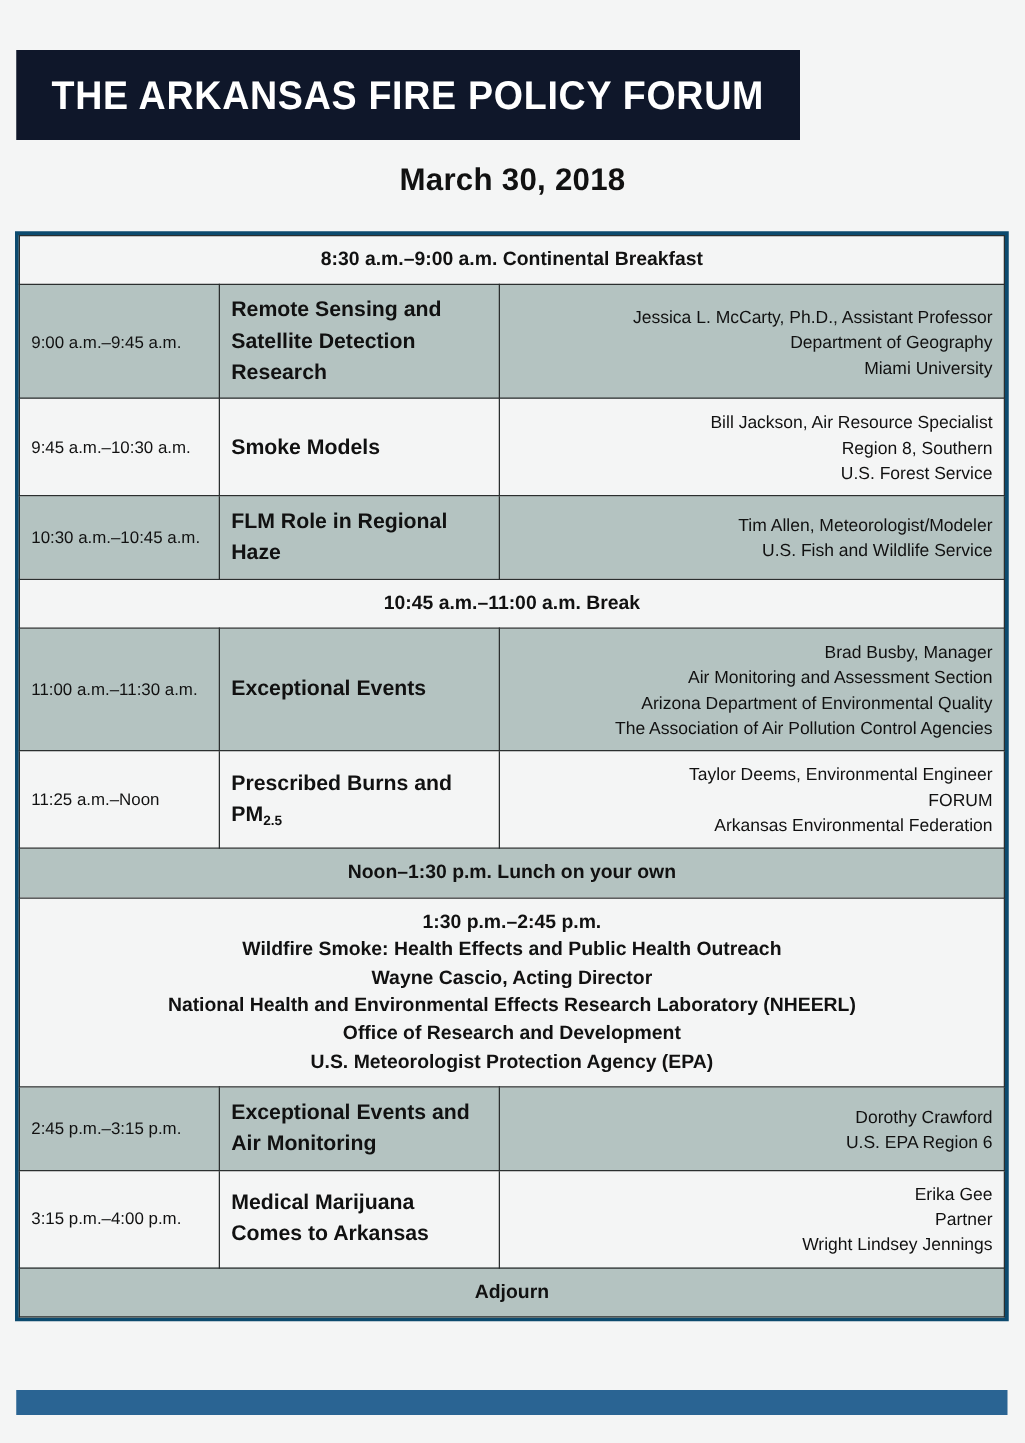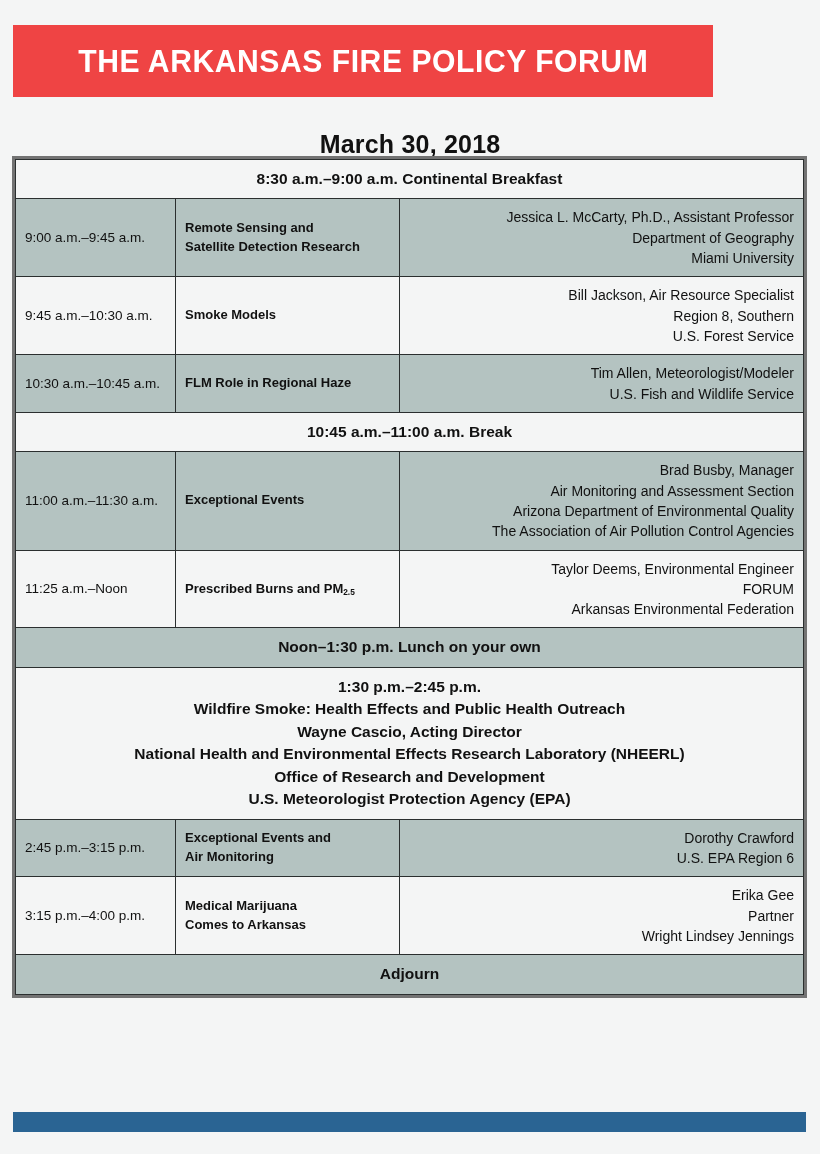--- a/index.html
+++ b/index.html
@@ -19,24 +19,24 @@
     position: relative;
     width: 820px;
     height: 1154px;
     background: #f4f5f5;
   }
 
   
   .banner {
     position: absolute;
     left: 13px;
-    top: 25px;
-    width: 700px;
+    top: 40px;
+    width: 627px;
     height: 72px;
-    background: #ef4444;
+    background: #0f172a;
     display: flex;
     align-items: center;
     justify-content: center;
     box-sizing: border-box;
   }
   .banner-title {
     color: #ffffff;
     font-size: 32px;
     font-weight: bold;
     letter-spacing: 0.6px;
@@ -56,23 +56,23 @@
     font-size: 25px;
     font-weight: bold;
     color: #111111;
     letter-spacing: 0.2px;
   }
 
   
   .agenda-wrap {
     position: absolute;
     left: 12px;
-    top: 156px;
+    top: 185px;
     width: 795px;
-    border: 3px solid #737373;
+    border: 3px solid #0c4a6e;
     box-sizing: border-box;
     background: #f4f5f5;
   }
   table.agenda {
     width: 100%;
     border-collapse: collapse;
     table-layout: fixed;
     font-size: 13.5px;
   }
   table.agenda td {
@@ -82,21 +82,21 @@
     line-height: 1.45;
     background: #f4f5f5;
   }
   col.c-time  { width: 160px; }
   col.c-topic { width: 224px; }
   col.c-spk   { width: auto; }
 
   tr.shaded td { background: #b4c3c1; }
 
   td.time  { font-size: 13.5px; font-weight: normal; }
-  td.topic { font-size: 13px; font-weight: bold; }
+  td.topic { font-size: 17px; font-weight: bold; }
   td.speaker { font-size: 14px; font-weight: normal; text-align: right; }
 
   td.fullrow {
     text-align: center;
     font-weight: bold;
     font-size: 15.5px;
     padding: 11px 8px;
   }
 
   td.keynote {

